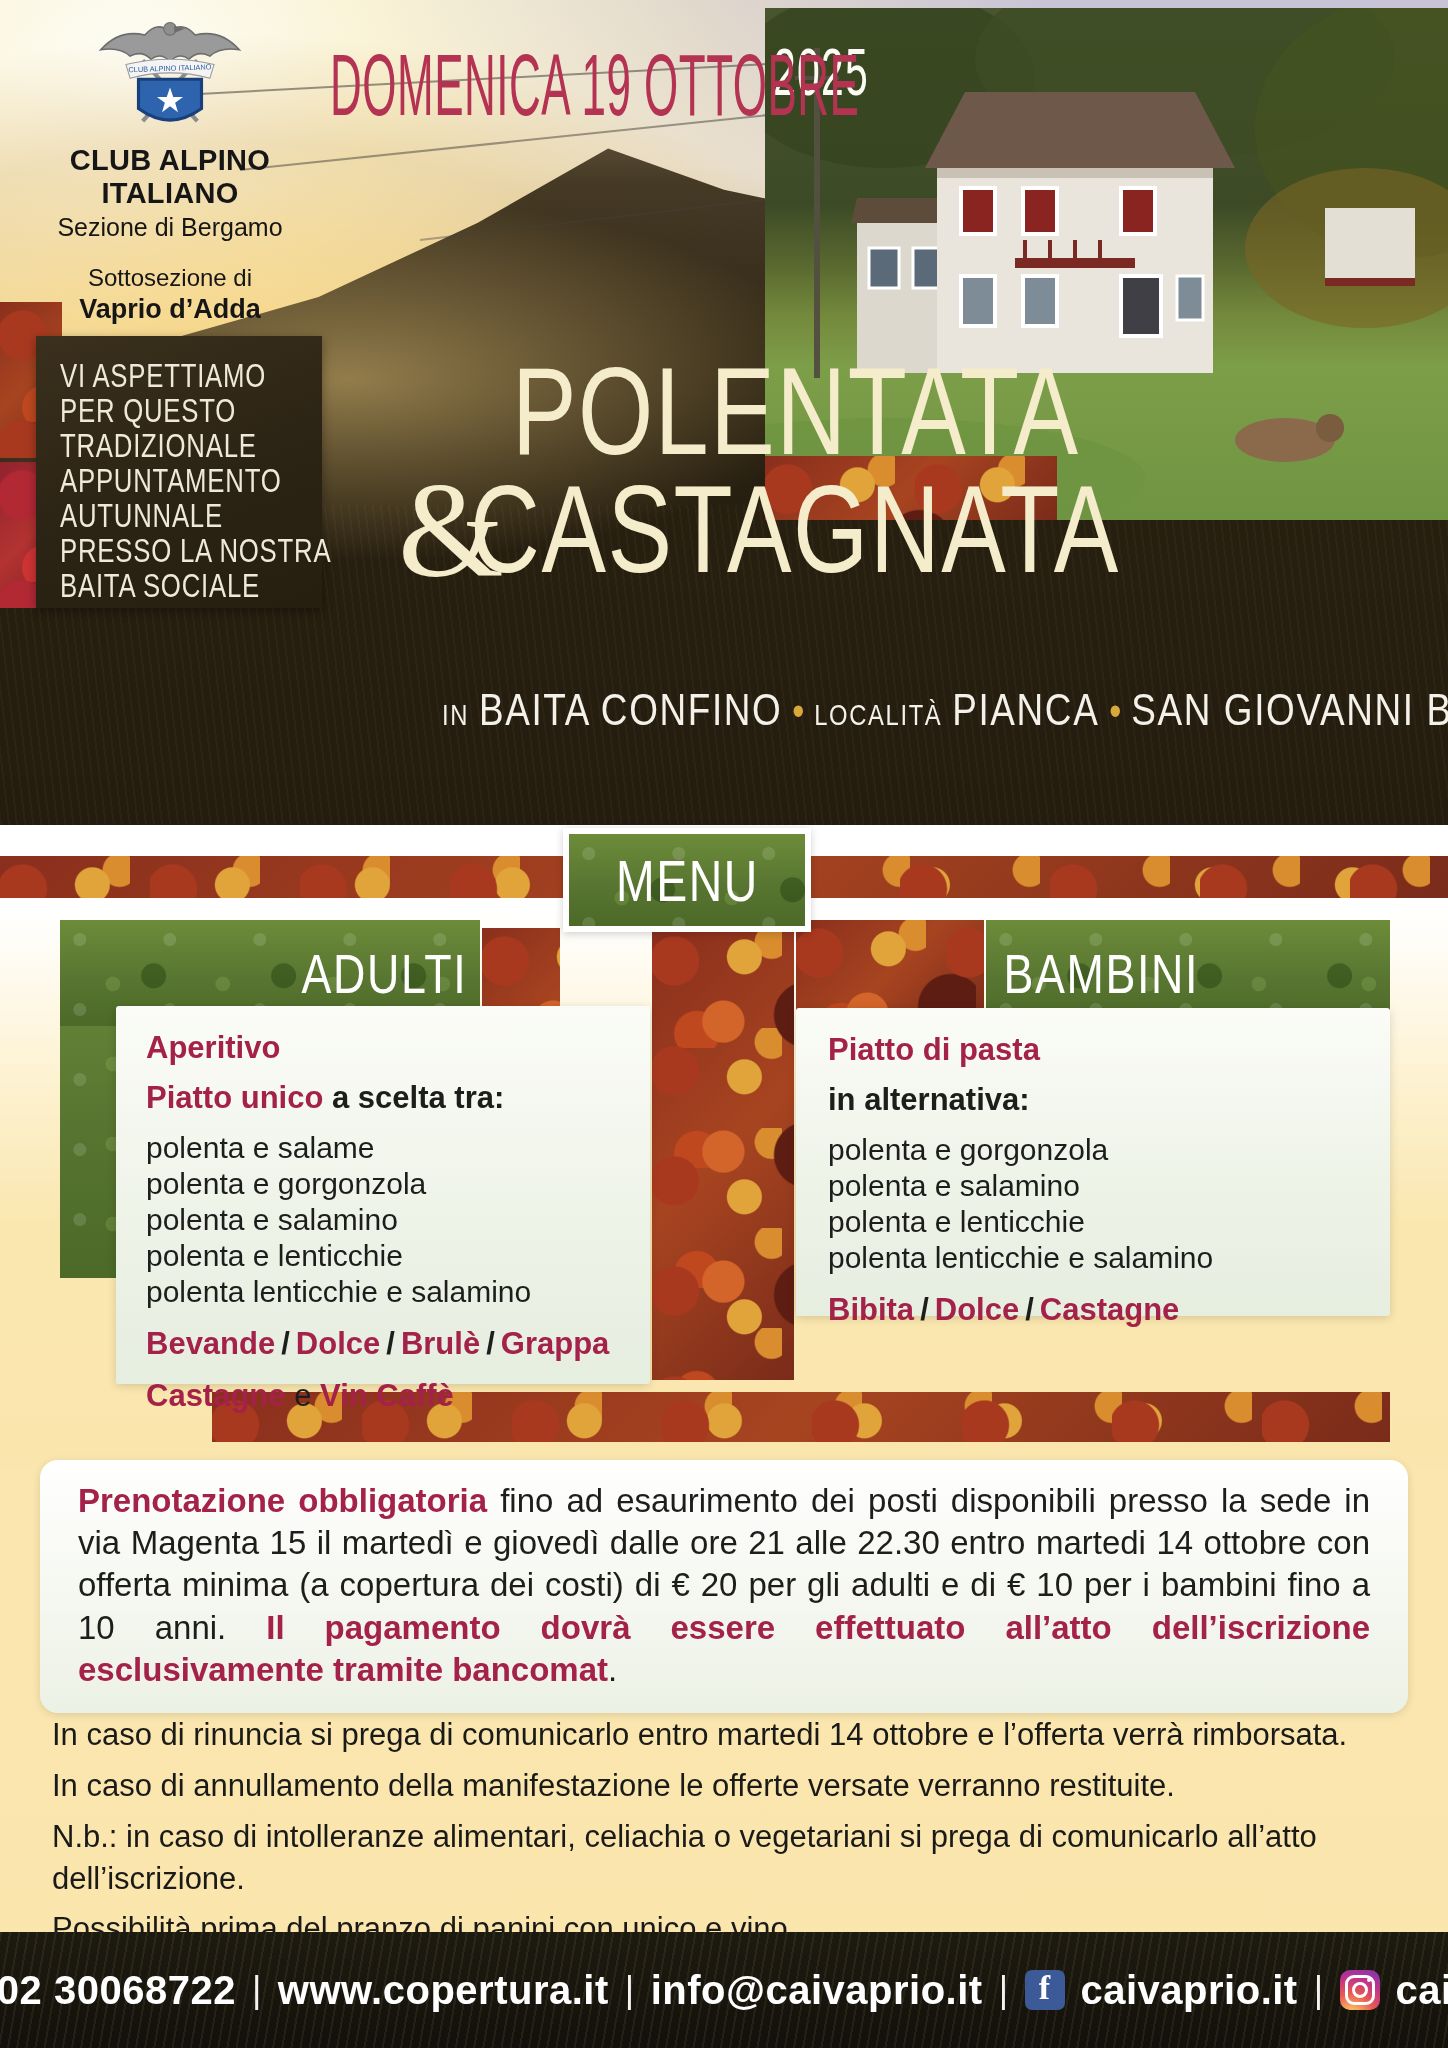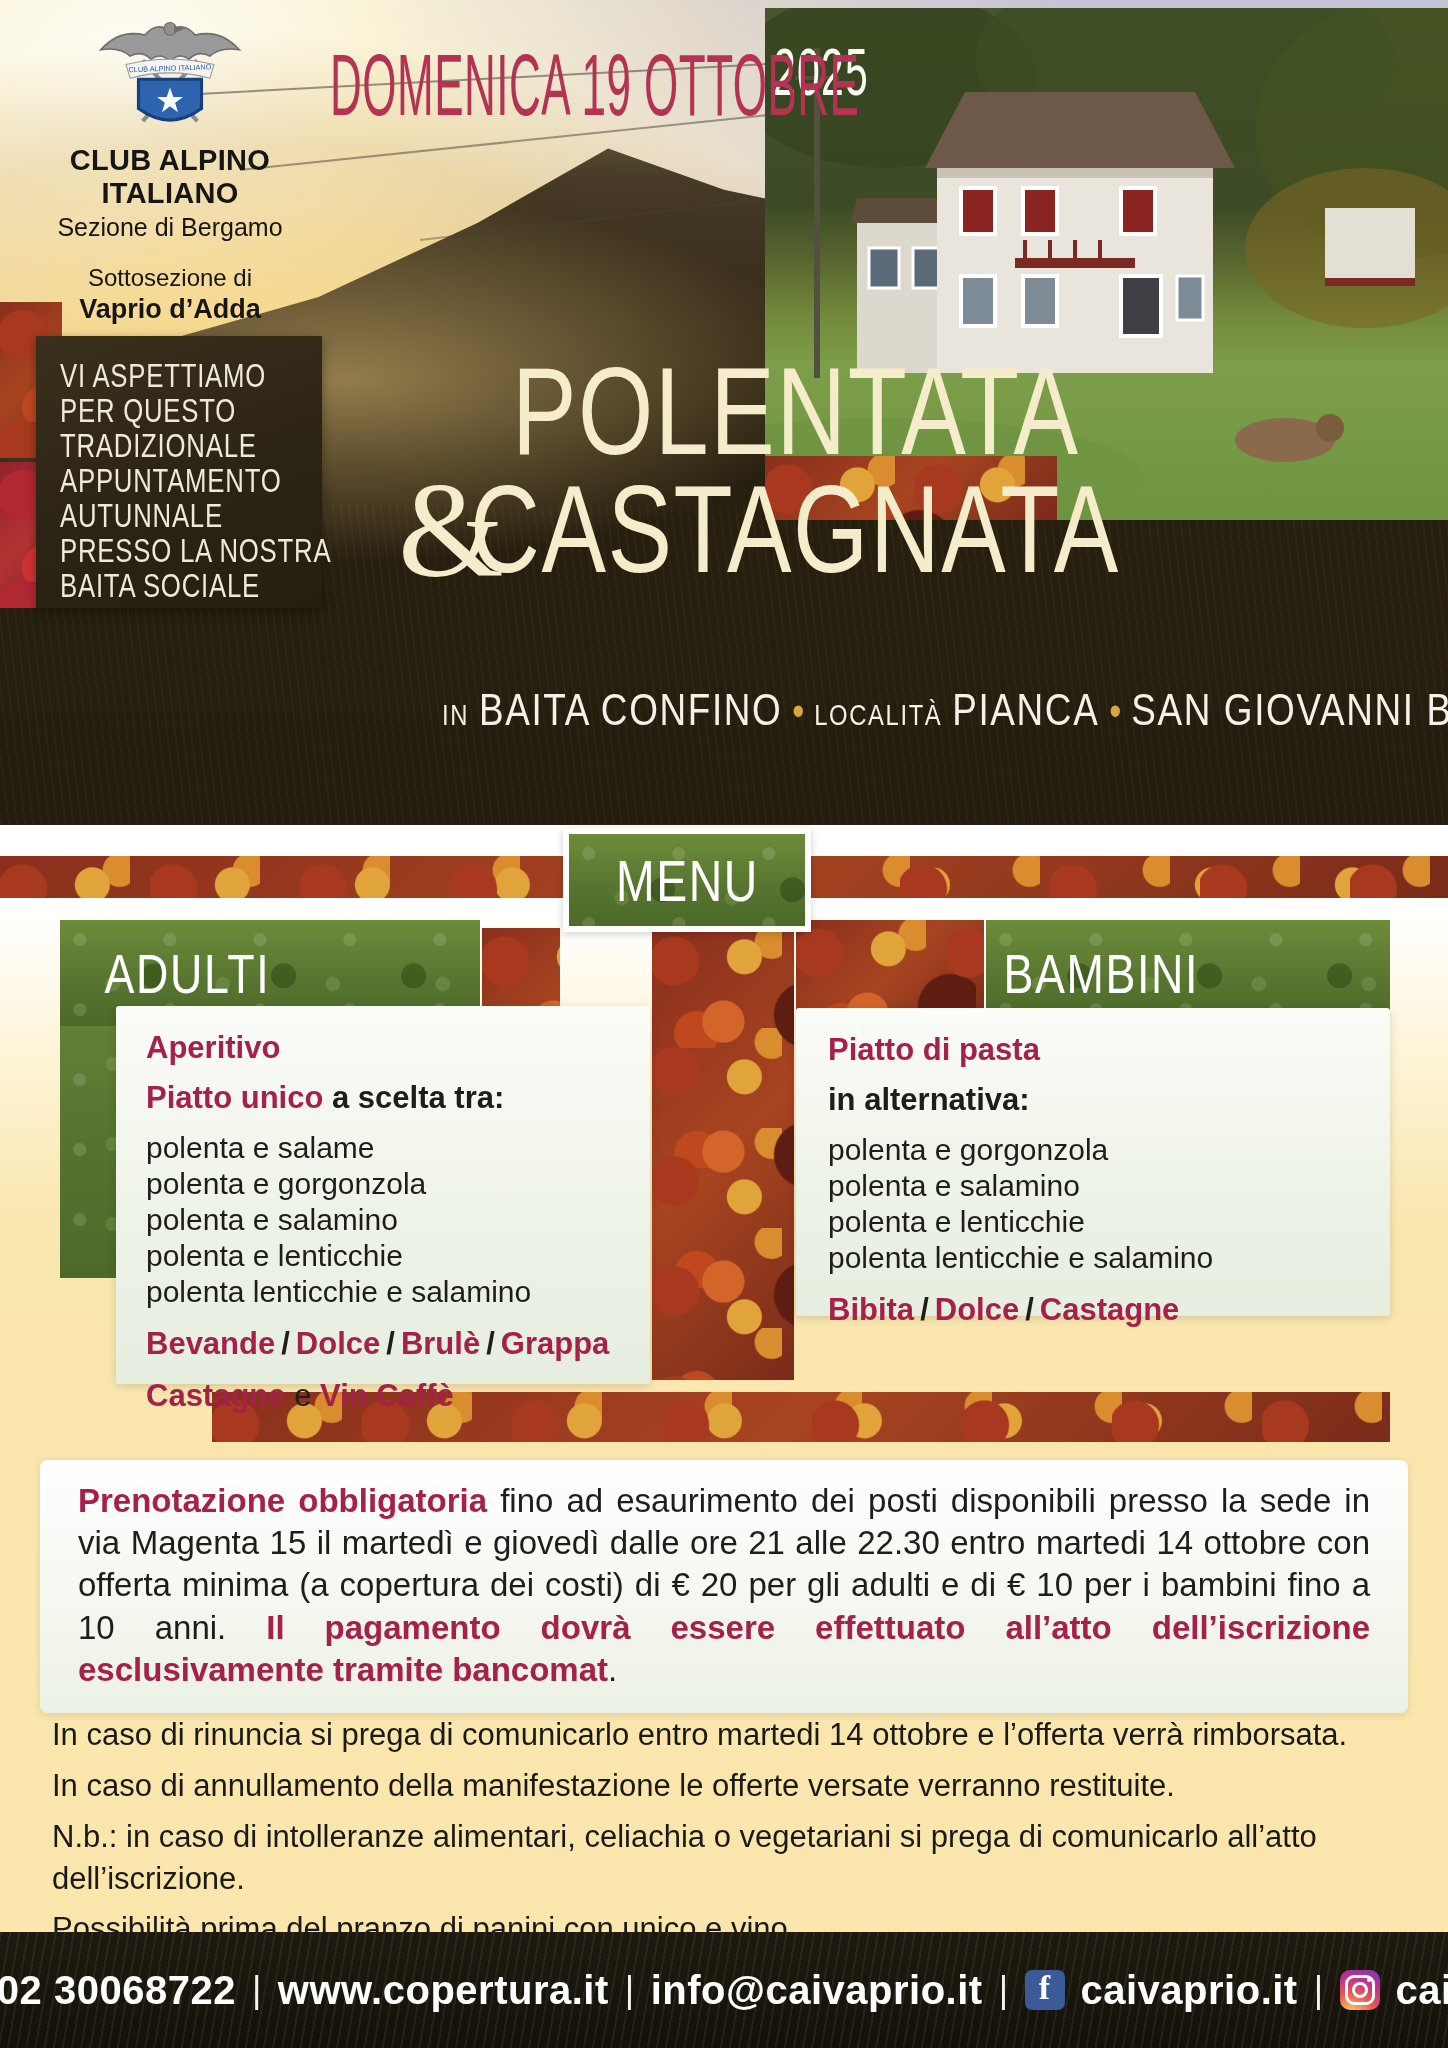--- a/index.html
+++ b/index.html
@@ -87,21 +87,21 @@
   
   .menu-section { position:absolute; left:0; top:820px; width:1448px; height:648px;
     background:linear-gradient(180deg,#ffffff 0%,#ffffff 14%,#fdf3d4 38%,#fae7b0 62%,#fae6ad 100%); }
   .leaves-band { left:0; top:36px; width:1448px; height:42px; }
   .menu-box { left:563px; top:8px; width:248px; height:104px; z-index:6; border:6px solid #fff;
     display:flex; align-items:center; justify-content:center; box-shadow:0 2px 8px rgba(0,0,0,.18); }
   .menu-box .hand { font-size:58px; color:#fff; letter-spacing:2px; transform:scaleX(.8); transform-origin:center; }
 
   .col-header { z-index:3; display:flex; align-items:center; }
   .col-header .hand { font-size:56px; color:#fff; letter-spacing:2px; }
-  .adulti-header { left:60px; top:100px; width:420px; height:106px; justify-content:flex-start; }
+  .adulti-header { left:60px; top:100px; width:420px; height:106px; justify-content:flex-end; }
   .adulti-header .hand { transform:scaleX(.8); transform-origin:100% 50%; padding-right:16px; }
   .bambini-header { left:986px; top:100px; width:404px; height:106px; }
   .bambini-header .hand { transform:scaleX(.8); padding-left:22px; }
 
   .grass-side-a { left:60px; top:100px; width:58px; height:358px; z-index:2; }
   .leaves-a { left:482px; top:108px; width:78px; height:214px; z-index:2; }
   .leaves-mid { left:652px; top:108px; width:142px; height:452px; z-index:2; }
   .leaves-b { left:796px; top:100px; width:188px; height:106px; z-index:2; }
   .leaves-bottom { left:212px; top:572px; width:1178px; height:50px; z-index:2; }
 
@@ -114,21 +114,21 @@
   .blackbold { color:#1d1d1b; font-weight:bold; }
   .course-line { font-size:31px; margin-bottom:14px; white-space:nowrap; }
   .choice { font-size:30px; line-height:36px; color:#1d1d1b; white-space:nowrap; }
   .extras-line { font-size:31px; margin-top:16px; white-space:nowrap; }
   .extras-line .sep { color:#1d1d1b; font-weight:bold; padding:0 6px; }
   .final-line { font-size:31px; margin-top:16px; white-space:nowrap; }
 
   
   .booking-panel { position:absolute; left:40px; top:1460px; width:1368px; z-index:5;
     background:linear-gradient(180deg,#ffffff 0%,#f2f5ec 70%,#ecf1e5 100%);
-    border-radius:8px; padding:20px 38px 22px 38px; box-shadow:0 2px 8px rgba(0,0,0,.12);
+    border-radius:18px; padding:20px 38px 22px 38px; box-shadow:0 2px 8px rgba(0,0,0,.12);
     font-size:33px; line-height:1.28; color:#1d1d1b; text-align:justify; }
 
   
   .notes { position:absolute; left:52px; top:1714px; width:1350px; z-index:4; color:#1a1a18; }
   .notes p { font-size:31px; line-height:1.35; margin-bottom:9px; }
 
   
   .footer { position:absolute; left:0; top:1932px; width:1448px; height:116px; z-index:6;
     background:
       repeating-linear-gradient(100deg, rgba(190,180,120,.09) 0 2px, transparent 2px 9px),

